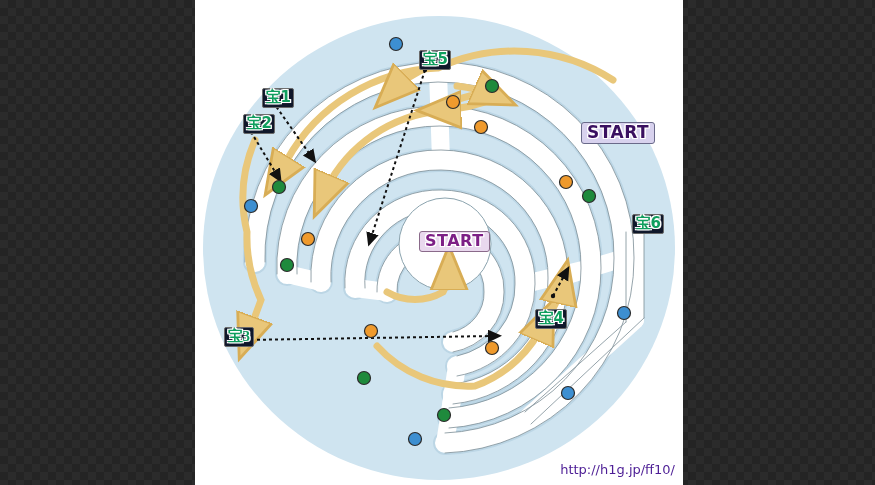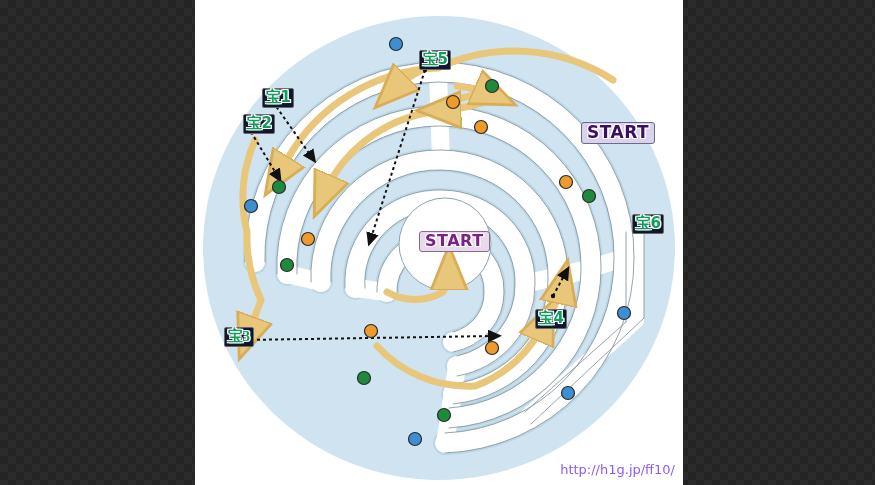--- a/index.html
+++ b/index.html
@@ -70,21 +70,21 @@
   }
   .legend-row{display:flex;align-items:center;height:21px;}
   .legend-swatch{width:52px;height:16px;flex:0 0 52px;}
   .legend-text{
     font-size:14px;font-weight:bold;color:#111;
     margin-left:6px;letter-spacing:-0.3px;
     font-family:"DejaVu Sans","Liberation Sans",sans-serif;
   }
   #watermark{
     position:absolute;right:8px;bottom:8px;
-    font-size:13px;color:#8b5cf6;
+    font-size:13px;color:#4c1d95;
     font-family:"DejaVu Sans","Liberation Sans",sans-serif;
   }
 </style>
 </head>
 <body>
 
 <div id="stage">
 
   <div id="sheet">
 

